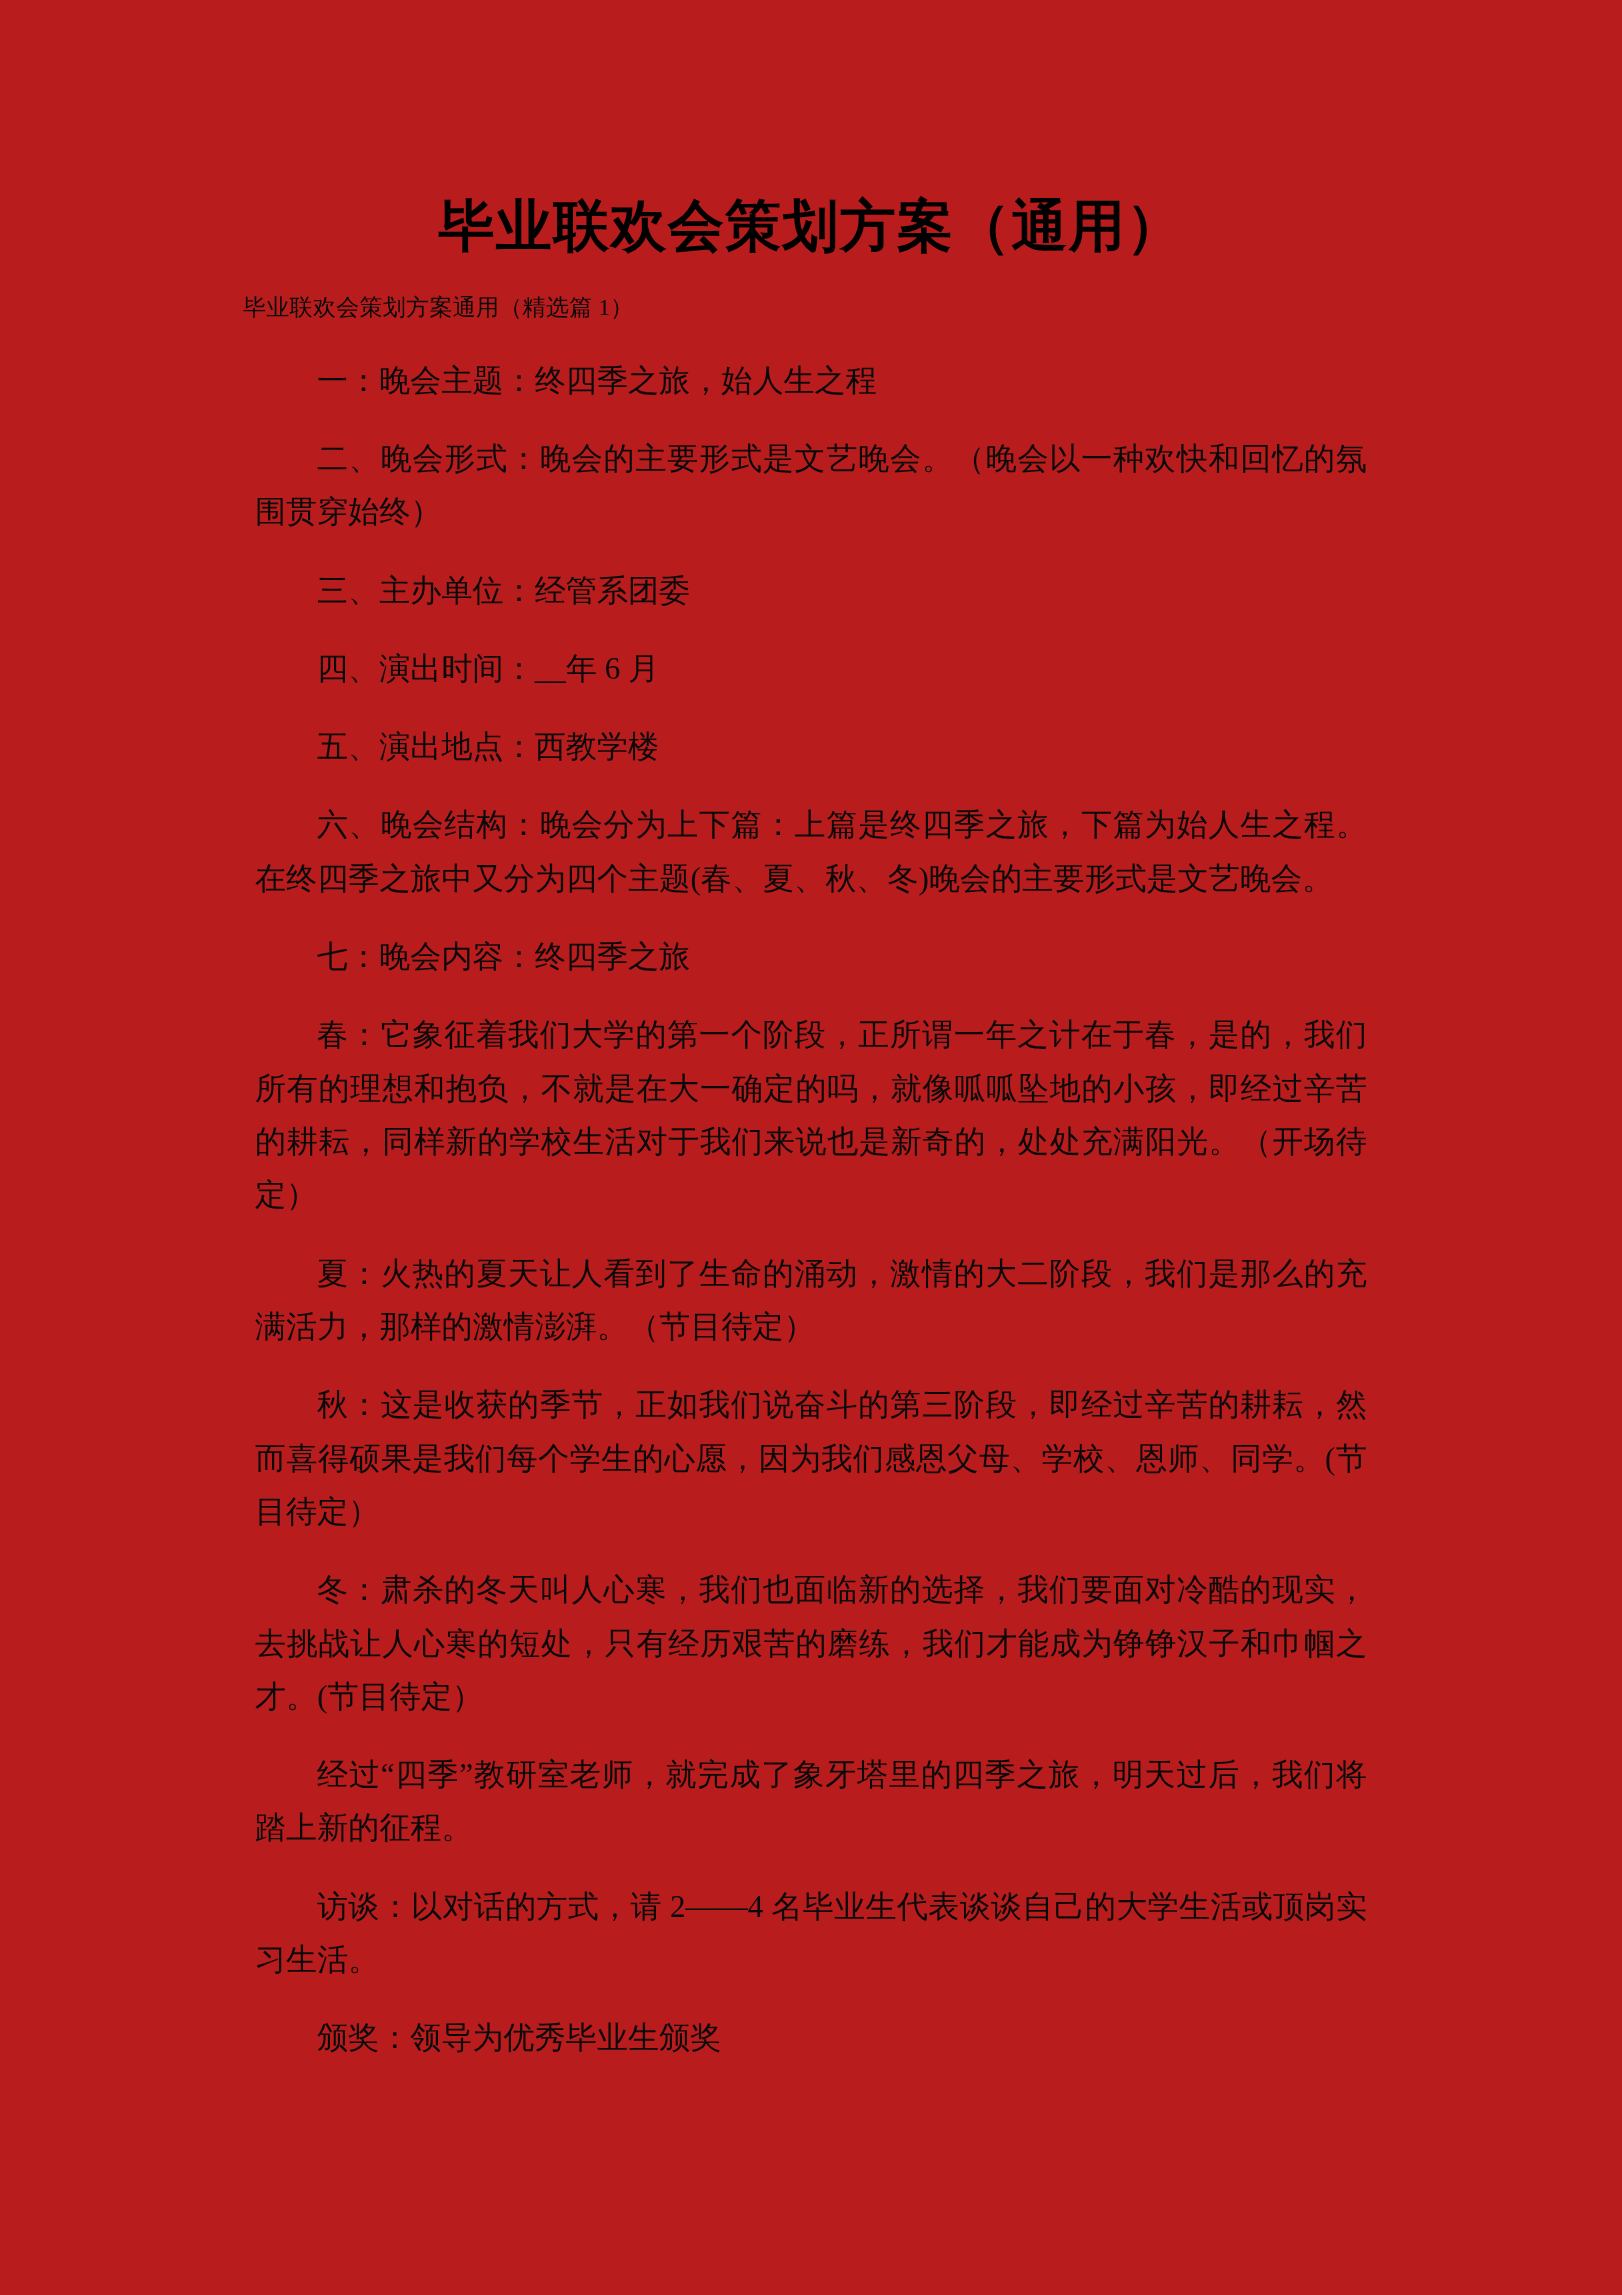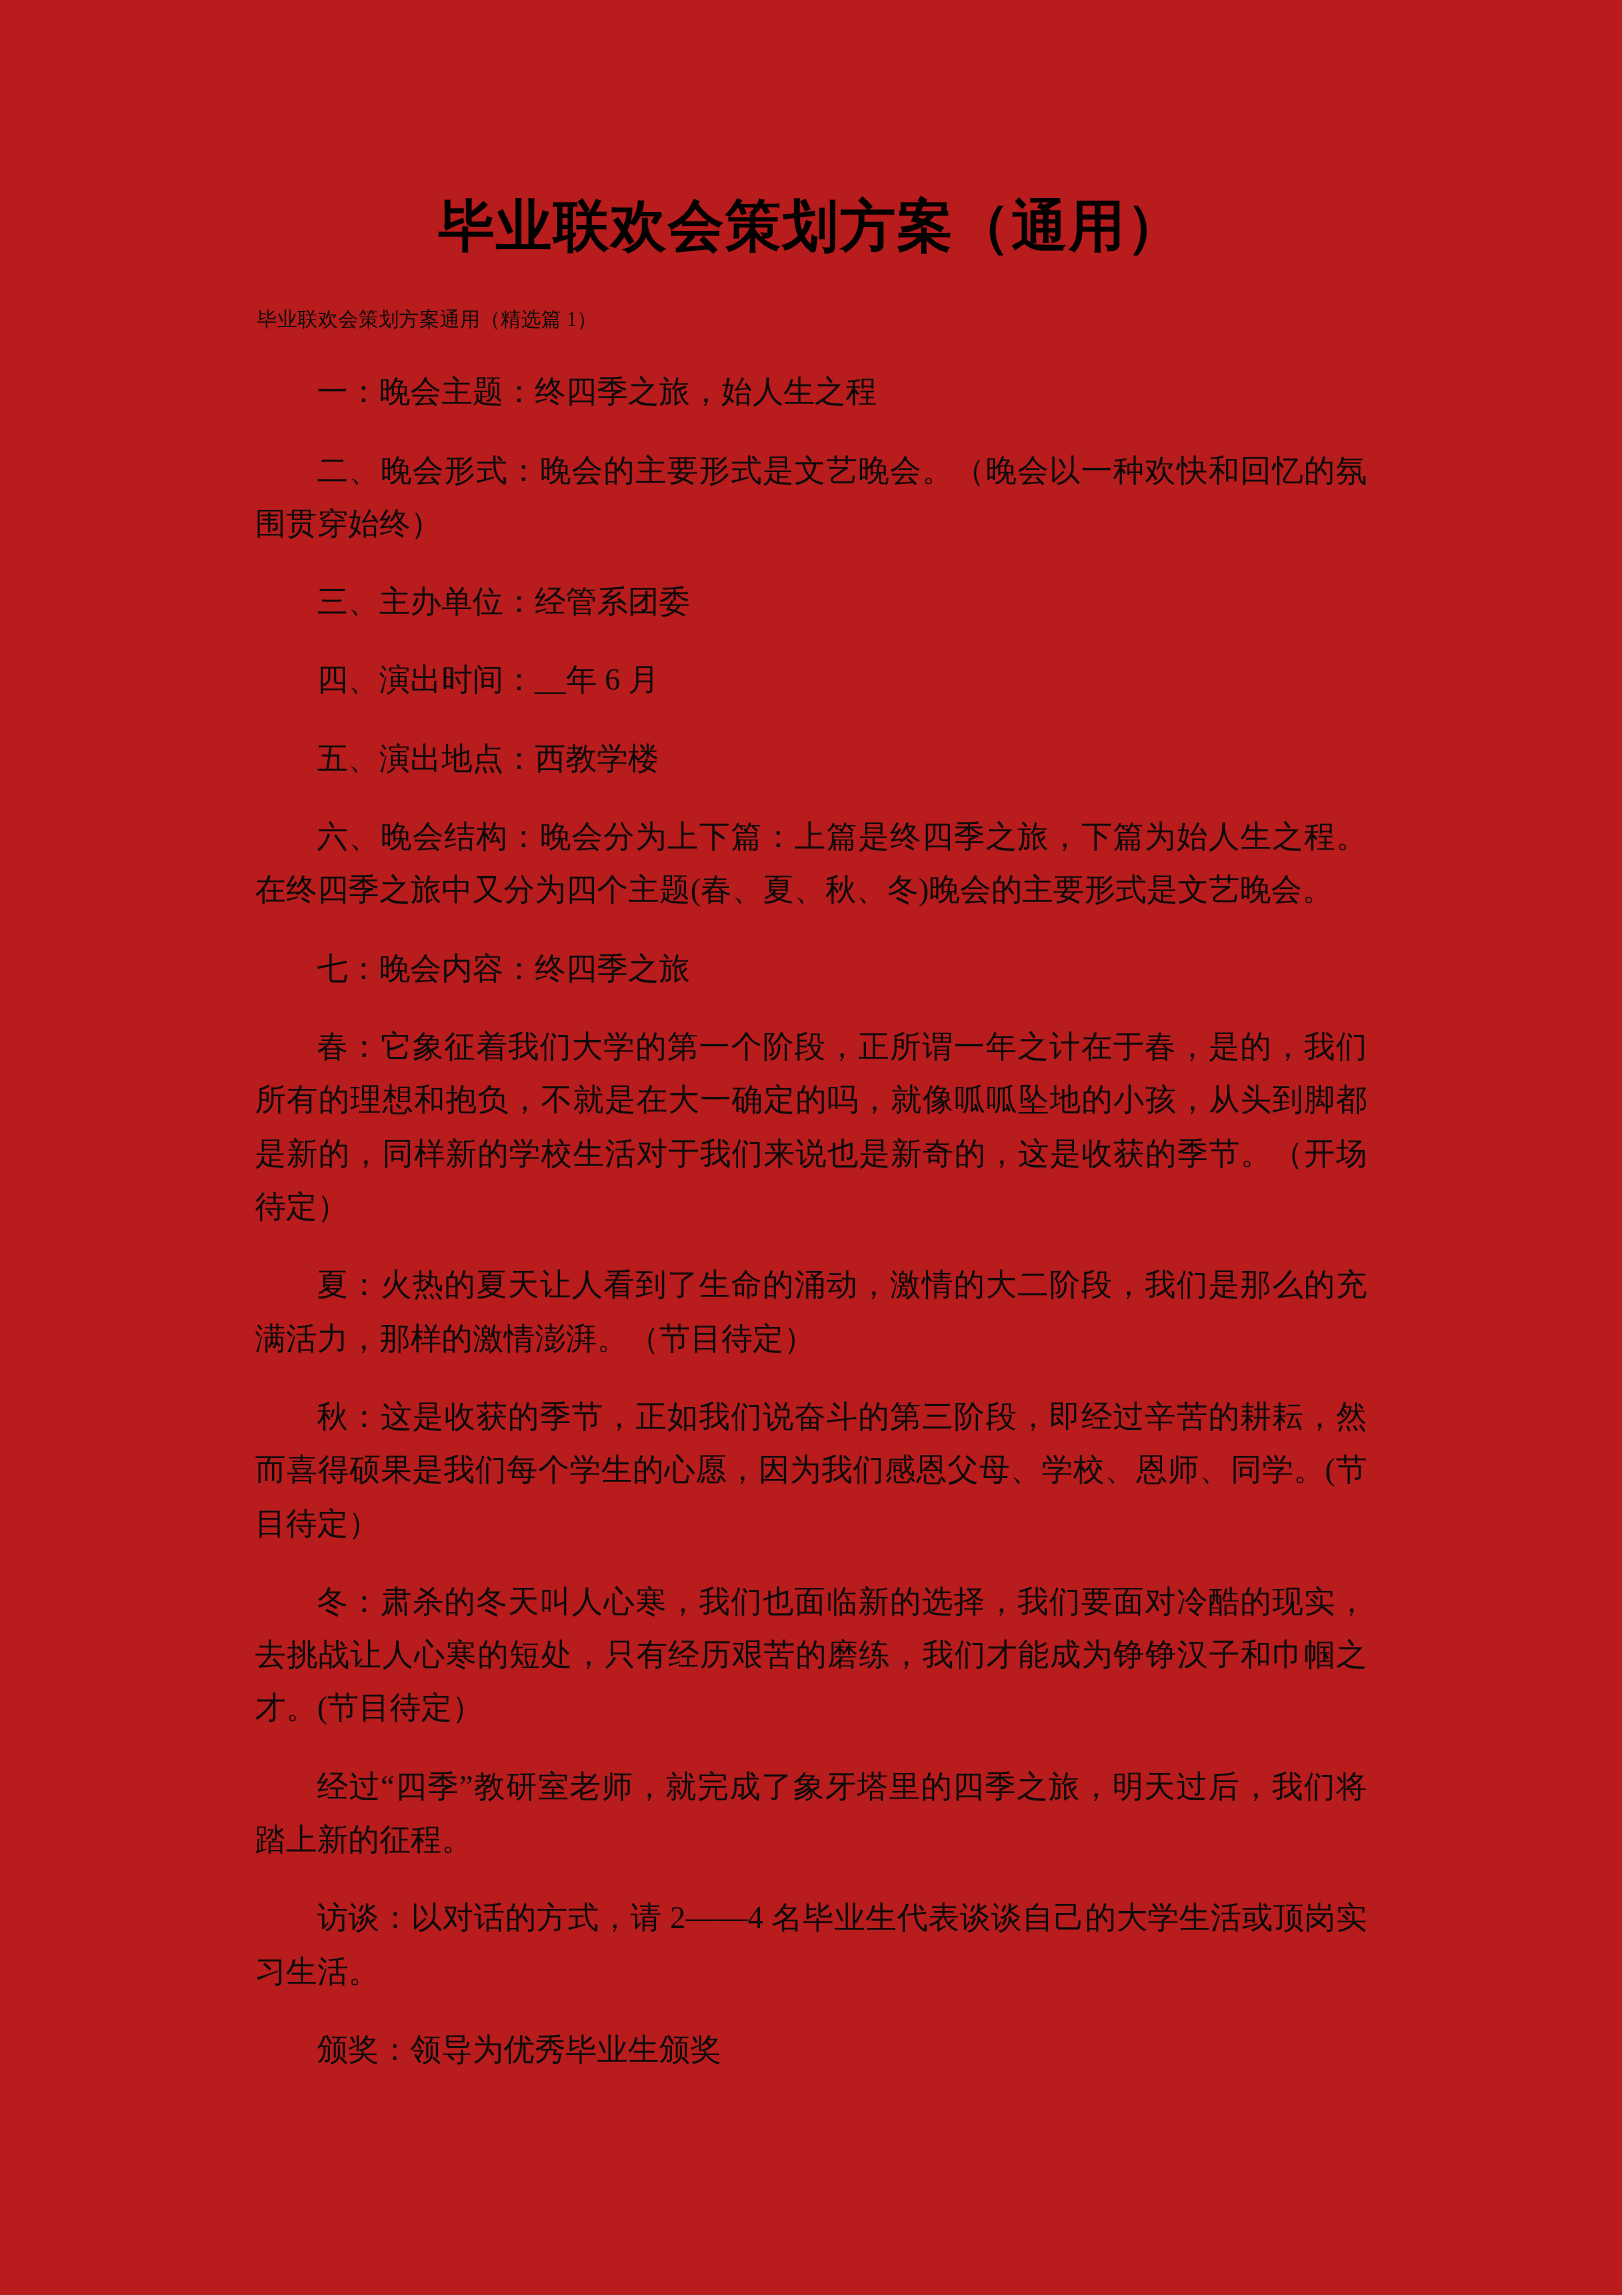--- a/index.html
+++ b/index.html
@@ -29,23 +29,23 @@
     font-weight: bold;
     font-size: 56px;
     line-height: 1.25;
     text-align: center;
     letter-spacing: 1.3px;
     margin: 0;
     padding-top: 191px;
     color: #000000;
   }
   .subtitle {
-    font-size: 20px;
+    font-size: 23px;
     line-height: 1.46;
-    margin: 14px;
+    margin: 0;
     padding-top: 30px;
     text-align: justify;
     text-justify: inter-ideograph;
     letter-spacing: 0.3px;
   }
   .para {
     font-size: 31px;
     line-height: 1.72;
     margin: 12px;
     padding-top: 13px;
@@ -69,21 +69,21 @@
 
     <p class="subtitle">毕业联欢会策划方案通用（精选篇 1）</p>
 
     <p class="para first-after-sub">一：晚会主题：终四季之旅，始人生之程</p>
     <p class="para">二、晚会形式：晚会的主要形式是文艺晚会。（晚会以一种欢快和回忆的氛围贯穿始终）</p>
     <p class="para">三、主办单位：经管系团委</p>
     <p class="para">四、演出时间：__年 6 月</p>
     <p class="para">五、演出地点：西教学楼</p>
     <p class="para">六、晚会结构：晚会分为上下篇：上篇是终四季之旅，下篇为始人生之程。在终四季之旅中又分为四个主题(春、夏、秋、冬)晚会的主要形式是文艺晚会。</p>
     <p class="para">七：晚会内容：终四季之旅</p>
-    <p class="para">春：它象征着我们大学的第一个阶段，正所谓一年之计在于春，是的，我们所有的理想和抱负，不就是在大一确定的吗，就像呱呱坠地的小孩，从头到脚都是新的，同样新的学校生活对于我们来说也是新奇的，这是收获的季节。（开场待定）</p>
+    <p class="para">春：它象征着我们大学的第一个阶段，正所谓一年之计在于春，是的，我们所有的理想和抱负，不就是在大一确定的吗，就像呱呱坠地的小孩，即经过辛苦的耕耘，同样新的学校生活对于我们来说也是新奇的，处处充满阳光。（开场待定）</p>
     <p class="para">夏：火热的夏天让人看到了生命的涌动，激情的大二阶段，我们是那么的充满活力，那样的激情澎湃。（节目待定）</p>
     <p class="para">秋：这是收获的季节，正如我们说奋斗的第三阶段，即经过辛苦的耕耘，然而喜得硕果是我们每个学生的心愿，因为我们感恩父母、学校、恩师、同学。(节目待定）</p>
     <p class="para">冬：肃杀的冬天叫人心寒，我们也面临新的选择，我们要面对冷酷的现实，去挑战让人心寒的短处，只有经历艰苦的磨练，我们才能成为铮铮汉子和巾帼之才。(节目待定）</p>
     <p class="para">经过“四季”教研室老师，就完成了象牙塔里的四季之旅，明天过后，我们将踏上新的征程。</p>
     <p class="para">访谈：以对话的方式，请 2——4 名毕业生代表谈谈自己的大学生活或顶岗实习生活。</p>
     <p class="para">颁奖：领导为优秀毕业生颁奖</p>
 
   </div>
 </div>
 

